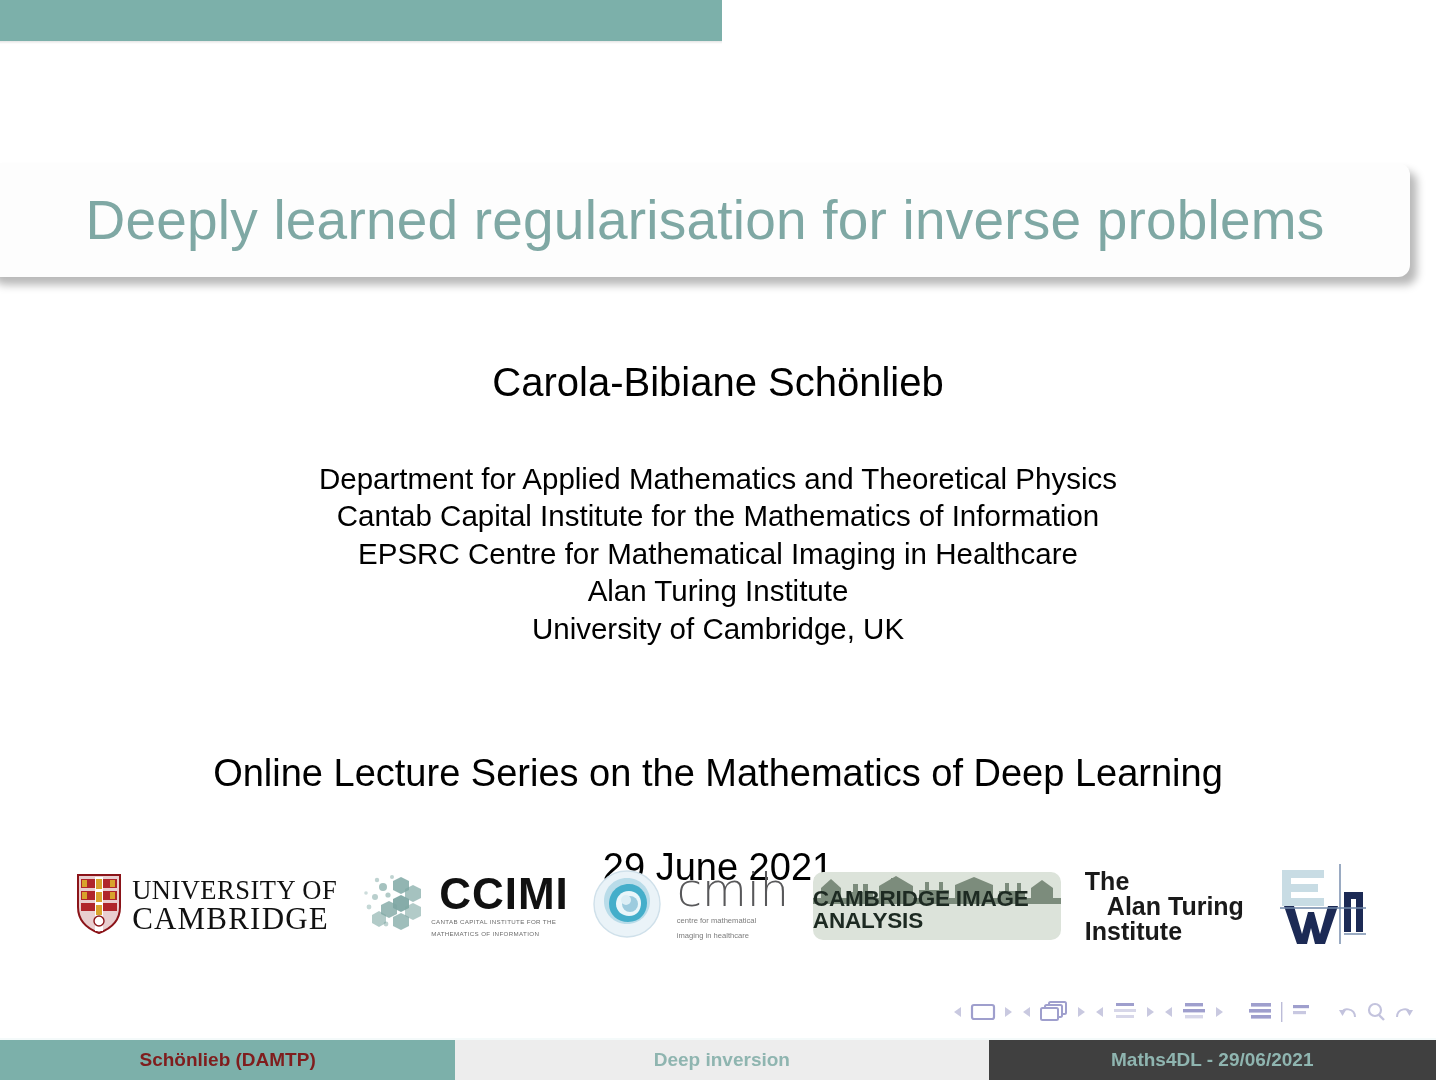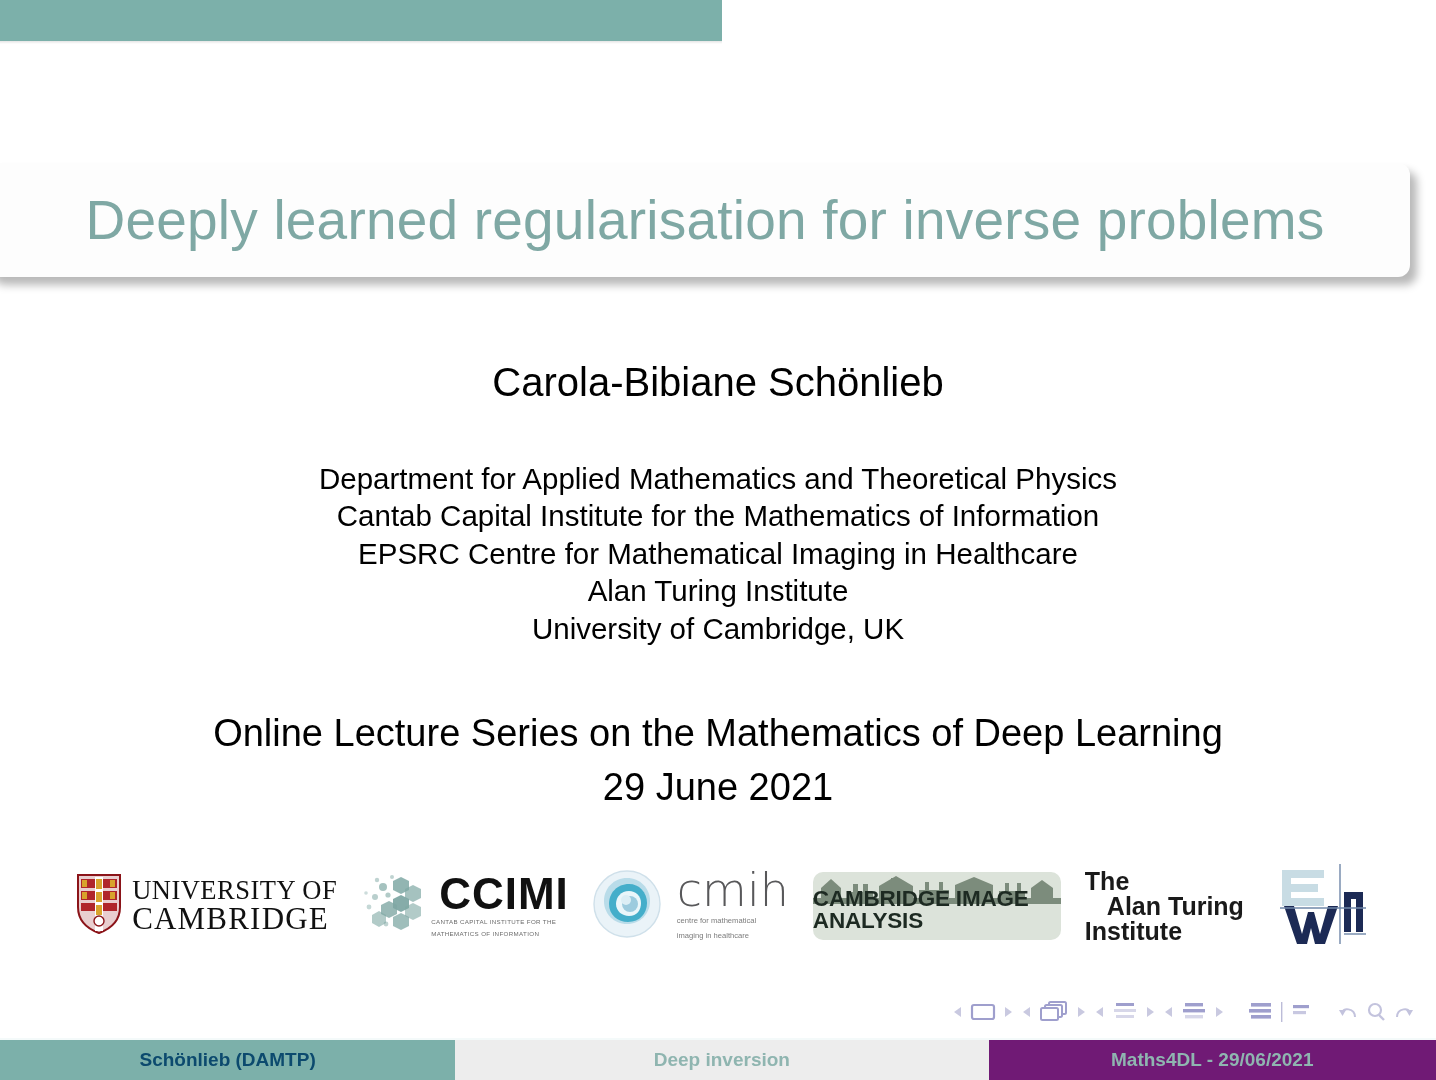--- a/index.html
+++ b/index.html
@@ -78,21 +78,21 @@
 
   .event {
     position: absolute;
     left: 0; right: 0;
     top: 707px;
     text-align: center;
     font-size: 38px;
     color: #000000;
     line-height: 1.42;
   }
-  .event div { white-space: nowrap; }
+  .event div { white-space: nowrap; margin-top: 40px; }
 
   
   .logos {
     position: absolute;
     left: 0; right: 0;
     top: 850px;
     height: 112px;
     display: flex;
     align-items: center;
     justify-content: center;
@@ -195,23 +195,23 @@
     left: 0; bottom: 0;
     width: 1436px; height: 40px;
     display: flex;
   }
   .foot-sec {
     height: 40px;
     display: flex; align-items: center; justify-content: center;
     font-size: 19px; font-weight: bold;
     white-space: nowrap;
   }
-  .foot-author { width: 472px; background: #7CB0AA; color: #0c4a6e; }
+  .foot-author { width: 472px; background: #7CB0AA; color: #7f1d1d; }
   .foot-title  { width: 553px; background: #EDEDED; color: #8FB5B0; text-align: right; }
-  .foot-date   { width: 464px; background: #701a75; color: #8FB5B0; text-align: center; }
+  .foot-date   { width: 464px; background: #404040; color: #8FB5B0; text-align: center; }
   .footer-topline {
     position: absolute; left: 0; bottom: 40px;
     width: 1436px; height: 2px;
     background: #F4FAFA;
   }
 </style>
 </head>
 <body>
 
 <div class="slide">

